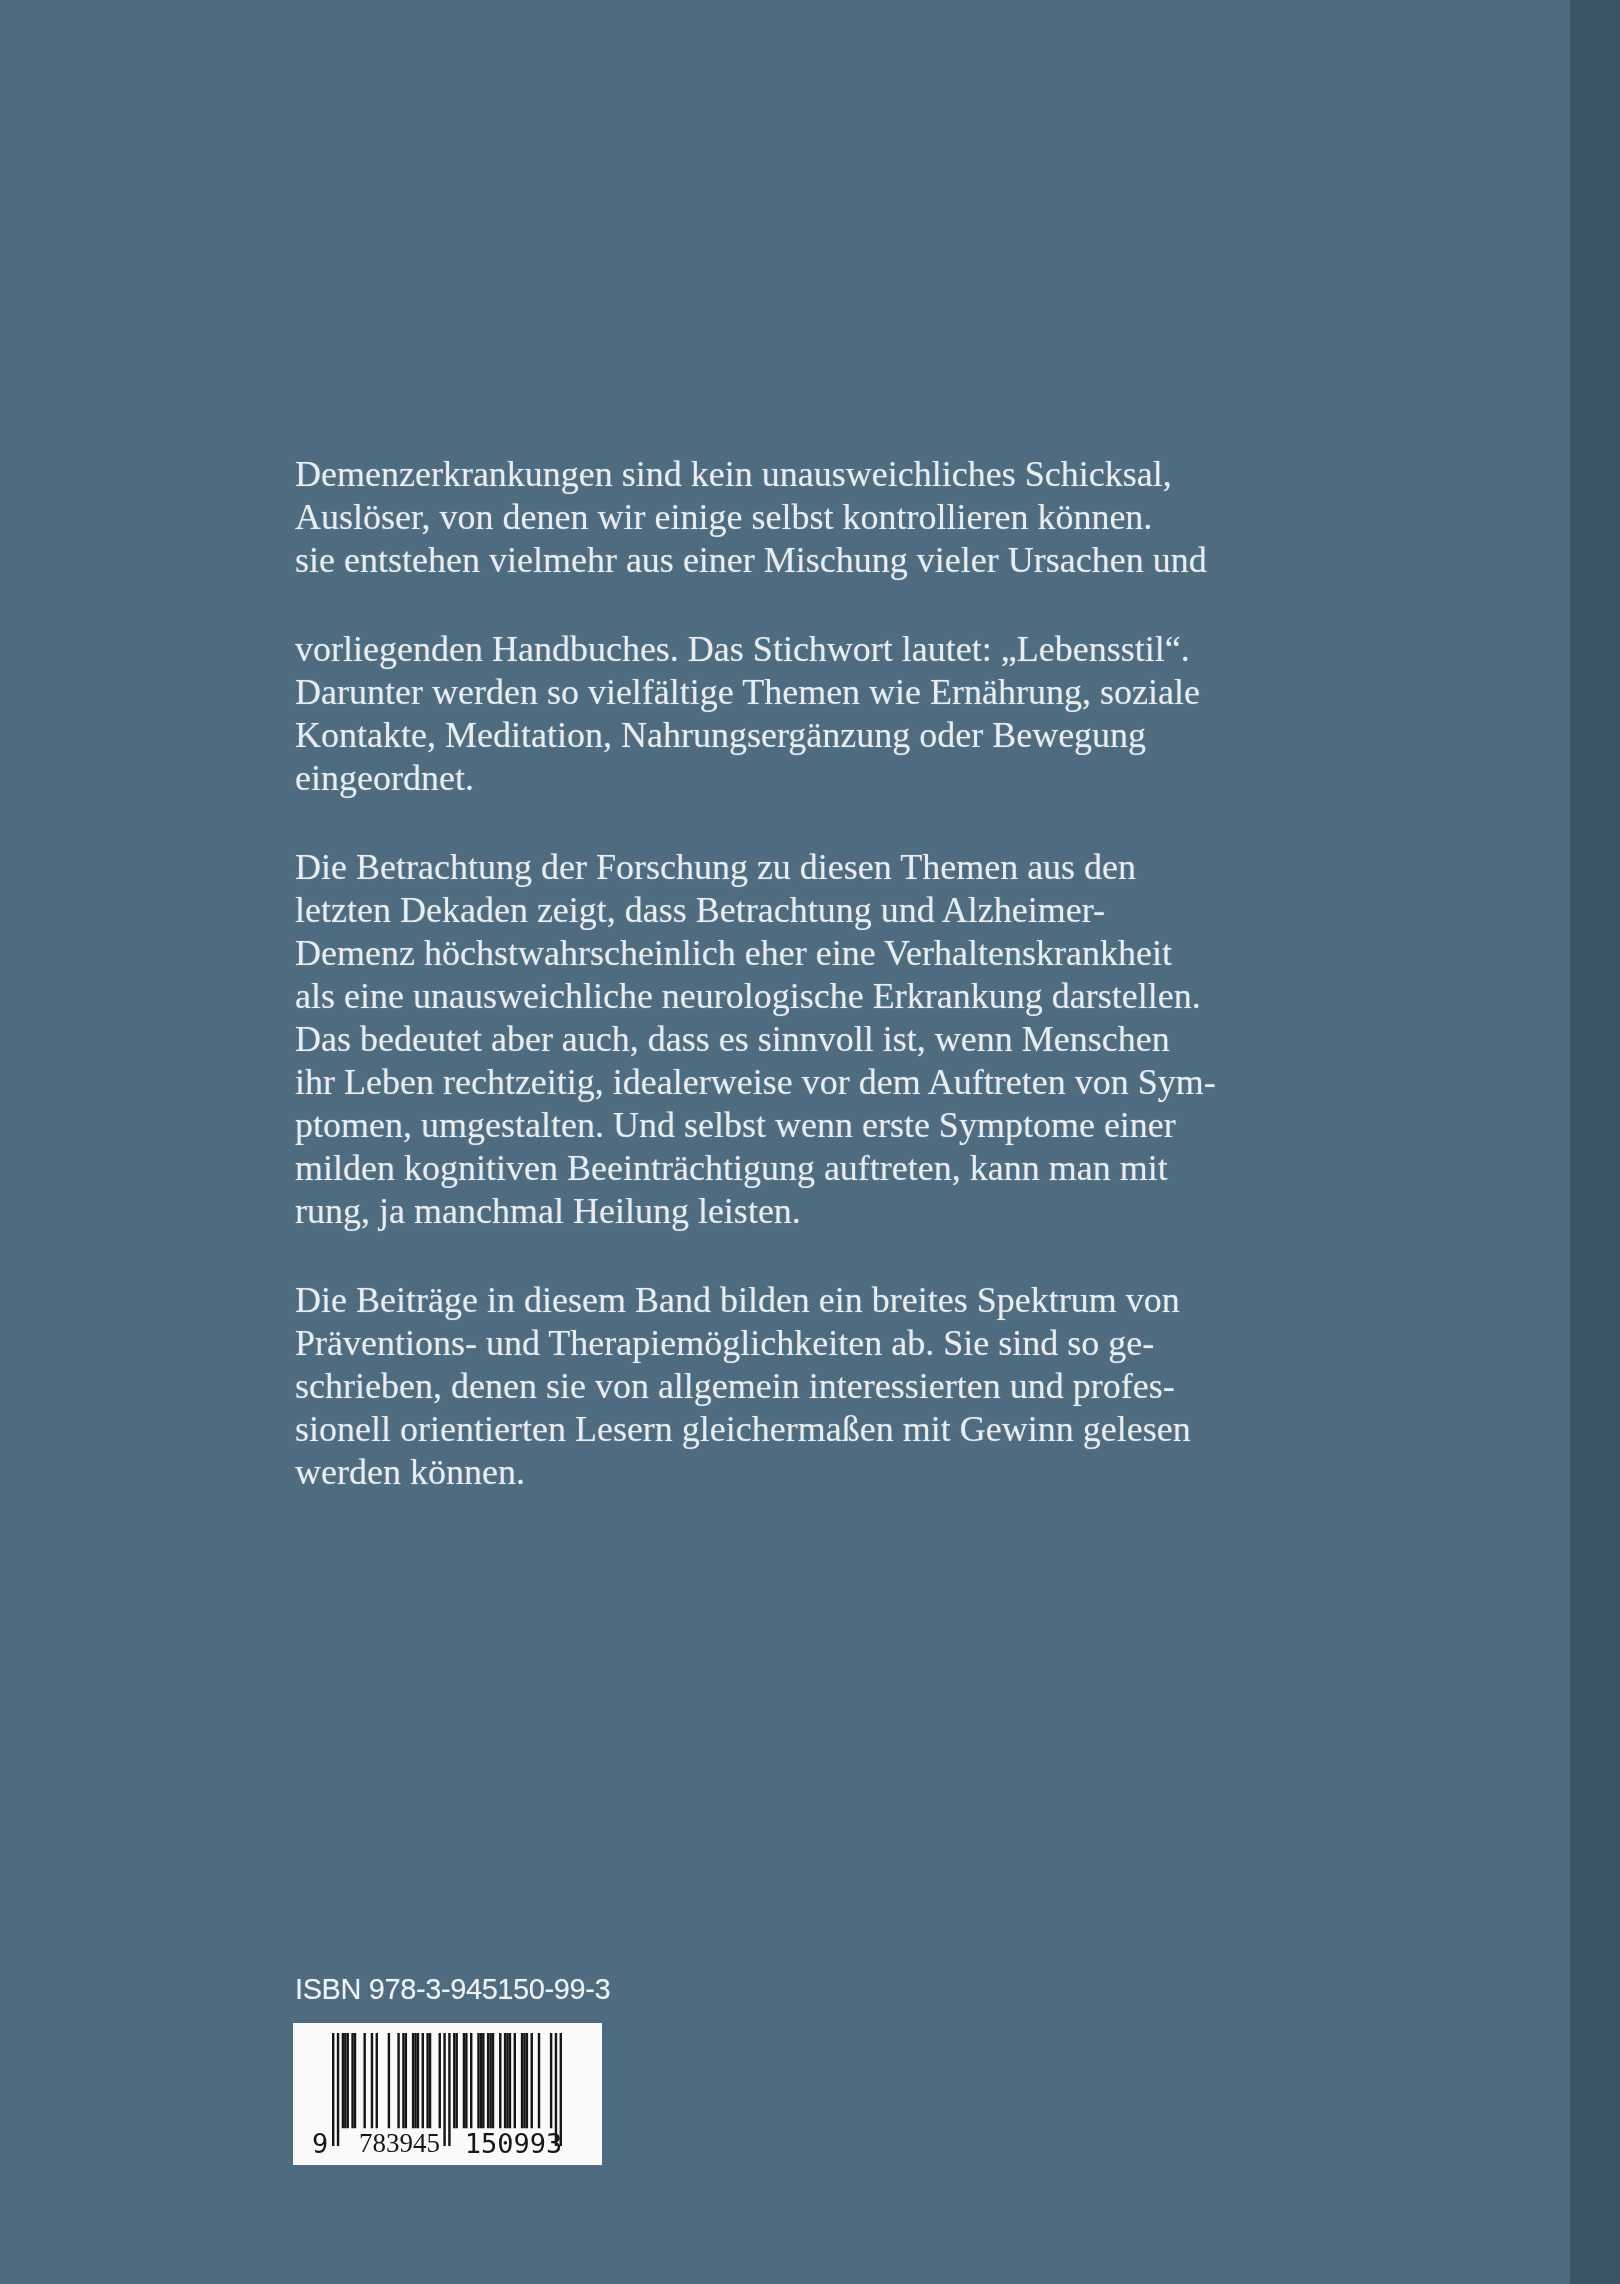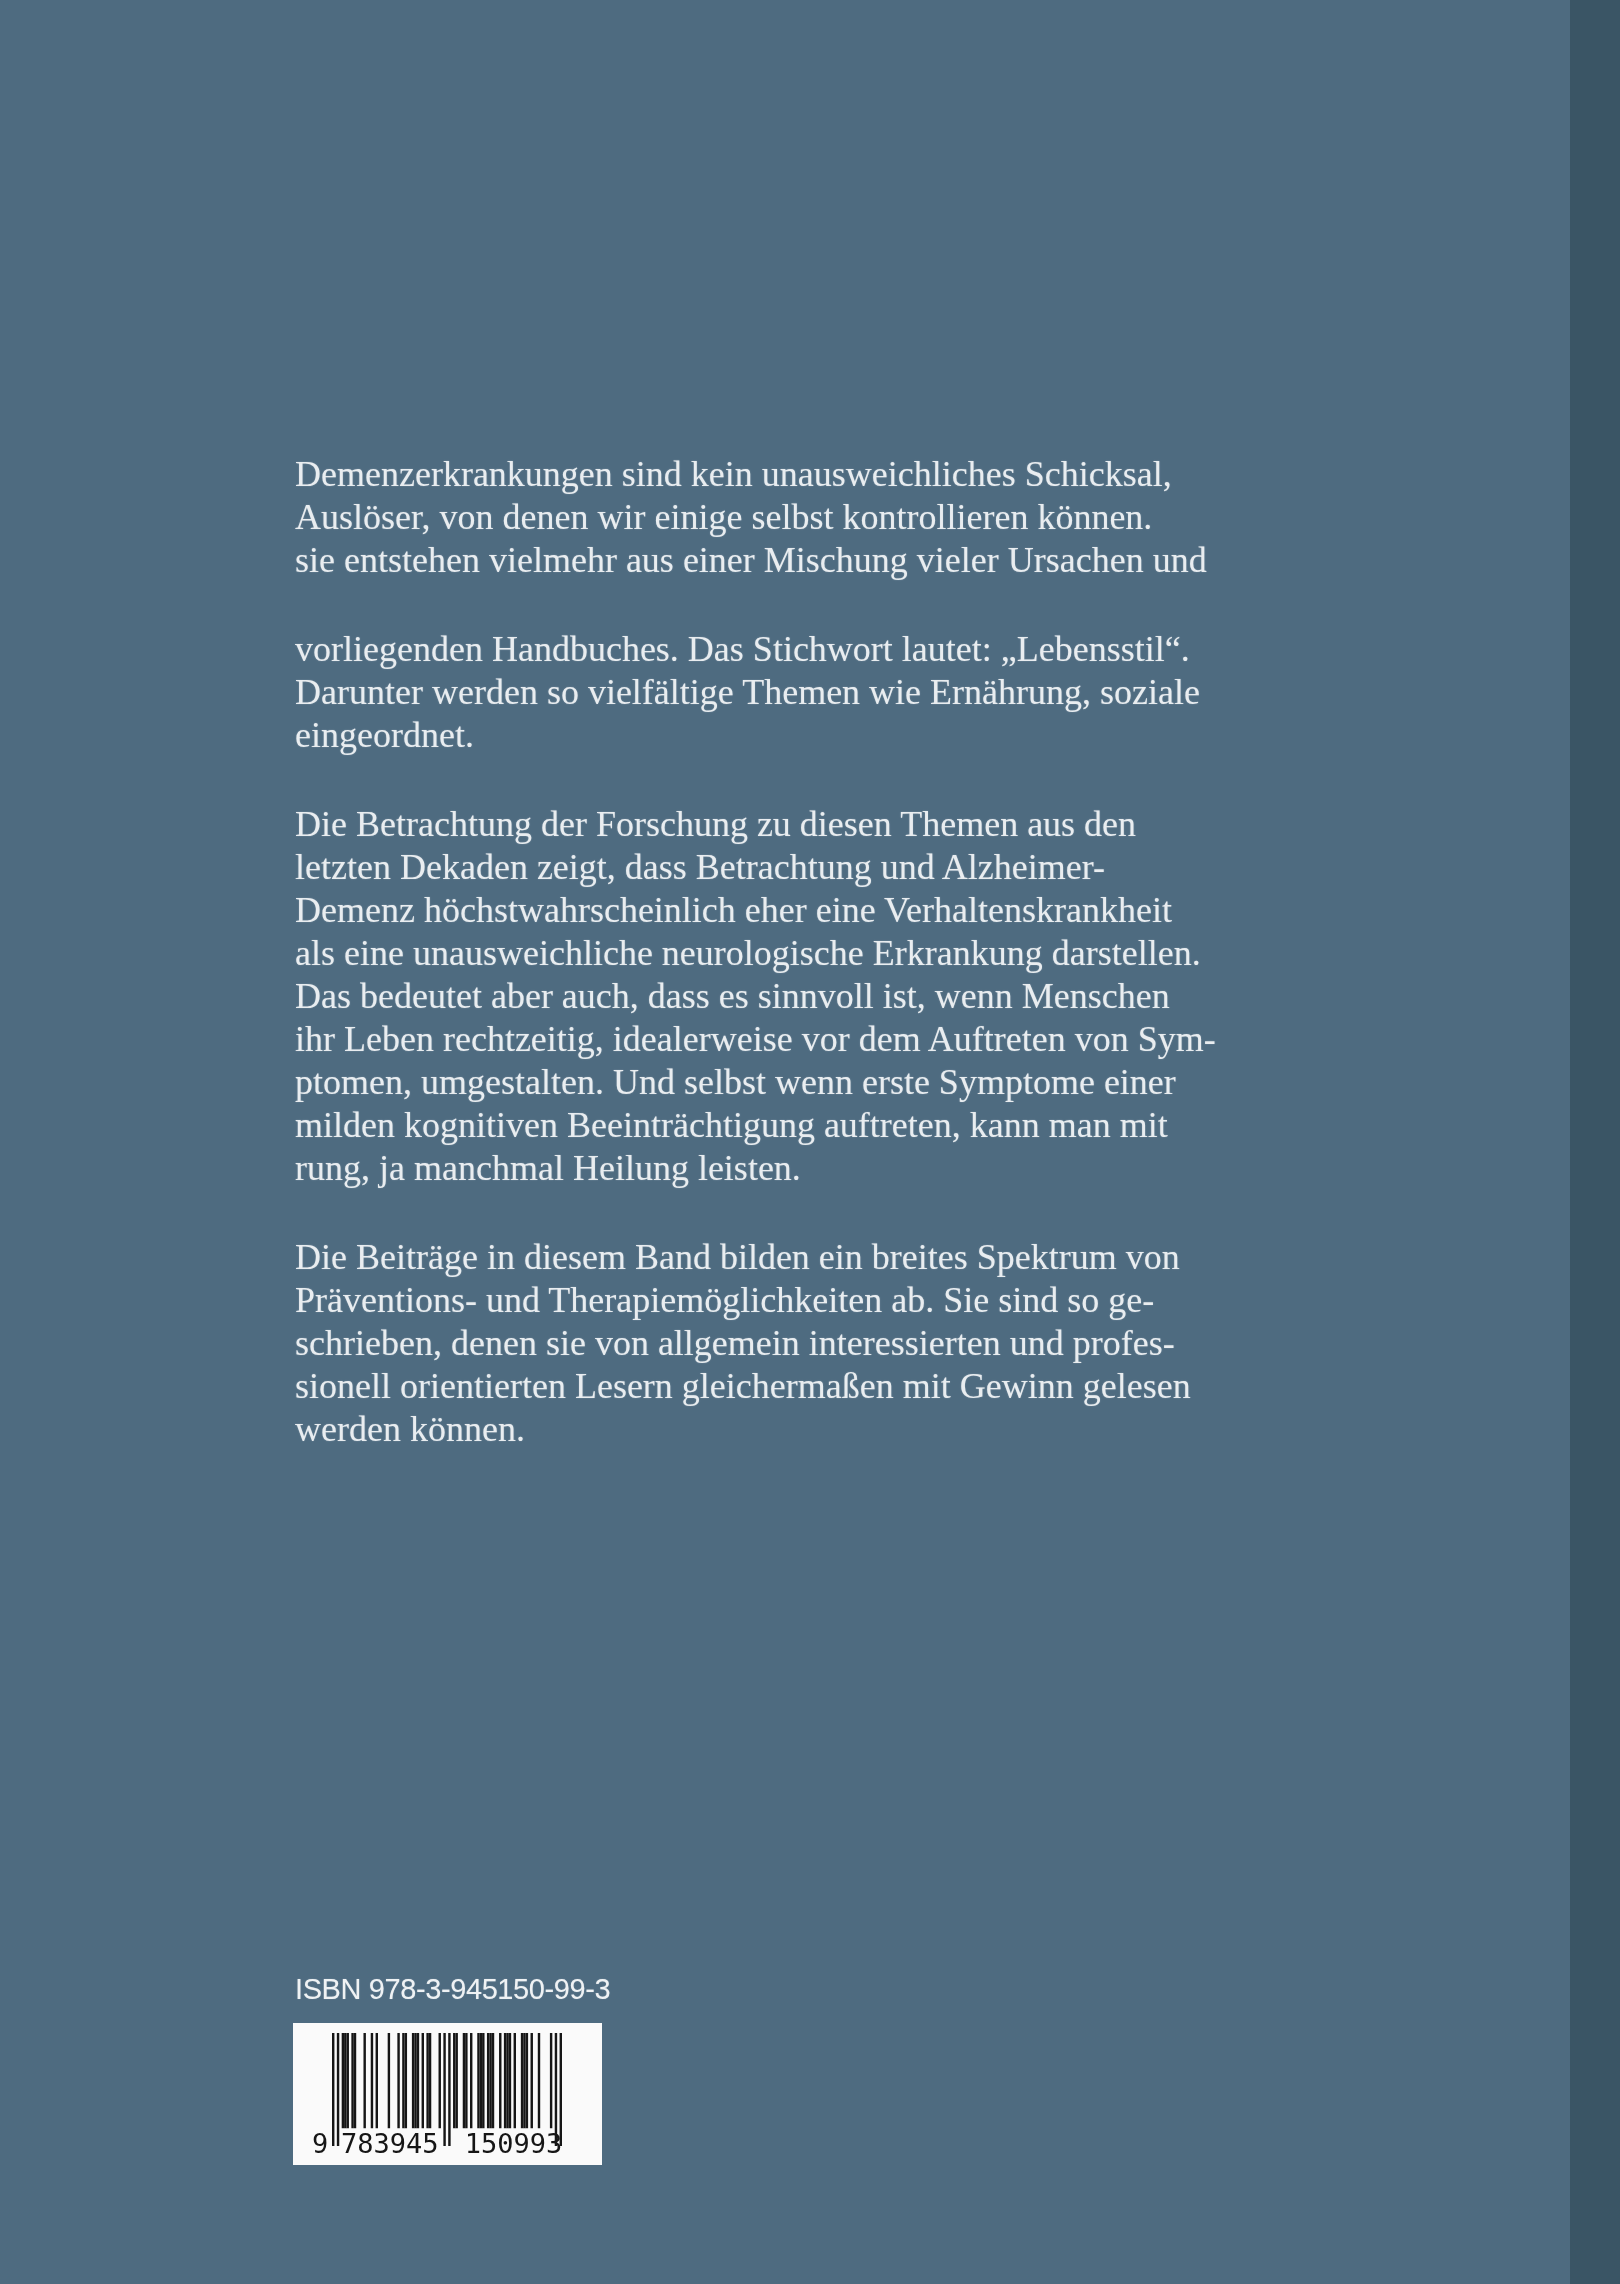--- a/index.html
+++ b/index.html
@@ -73,21 +73,22 @@
     color: #161616;
   }
   .bc-first {
     left: 11.3px;
     width: 24px;
     text-align: right;
   }
   .bc-g1 {
     left: 48px;
     width: 99px;
-    text-align: left;
+    text-align: right;
+    font-family: Liberation Serif, serif;
   }
   .bc-g2 {
     left: 171px;
     width: 99px;
     text-align: center;
   }
 </style>
 </head>
 <body>
 
@@ -97,20 +98,21 @@
 
   <div class="blurb" id="blurb">
       <p class="para">
         <span class="line">Demenzerkrankungen sind kein unausweichliches Schicksal,</span>
         <span class="line">Auslöser, von denen wir einige selbst kontrollieren können.</span>
         <span class="line">sie entstehen vielmehr aus einer Mischung vieler Ursachen und</span>
       </p>
       <p class="para">
         <span class="line">vorliegenden Handbuches. Das Stichwort lautet: „Lebensstil“.</span>
         <span class="line">Darunter werden so vielfältige Themen wie Ernährung, soziale</span>
+        <span class="line">Kontakte, Meditation, Nahrungsergänzung oder Bewegung</span>
         <span class="line">eingeordnet.</span>
       </p>
       <p class="para">
         <span class="line">Die Betrachtung der Forschung zu diesen Themen aus den</span>
         <span class="line">letzten Dekaden zeigt, dass Betrachtung und Alzheimer-</span>
         <span class="line">Demenz höchstwahrscheinlich eher eine Verhaltenskrankheit</span>
         <span class="line">als eine unausweichliche neurologische Erkrankung darstellen.</span>
         <span class="line">Das bedeutet aber auch, dass es sinnvoll ist, wenn Menschen</span>
         <span class="line">ihr Leben rechtzeitig, idealerweise vor dem Auftreten von Sym-</span>
         <span class="line">ptomen, umgestalten. Und selbst wenn erste Symptome einer</span>

